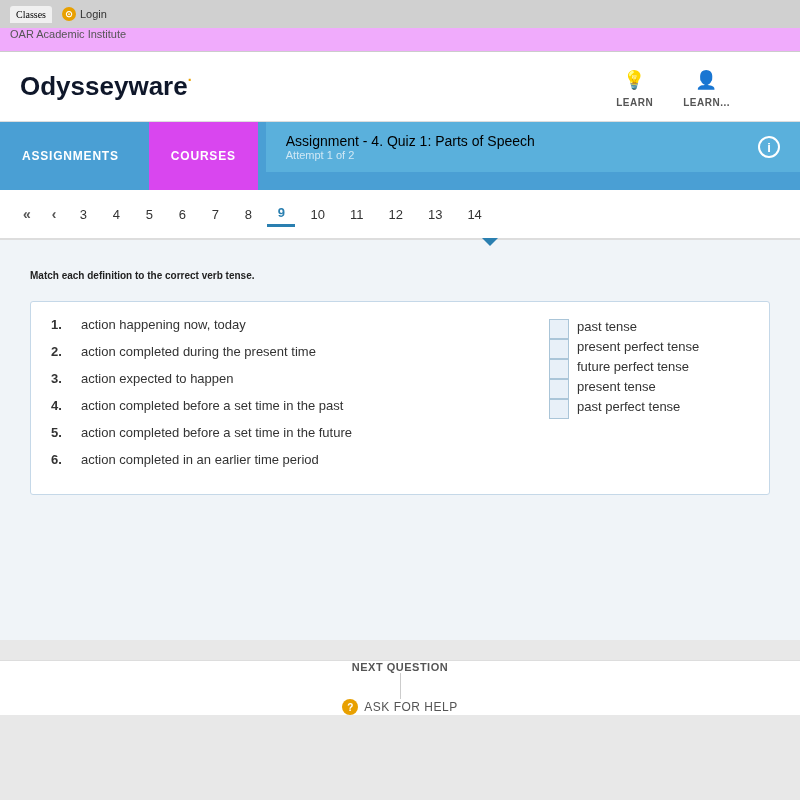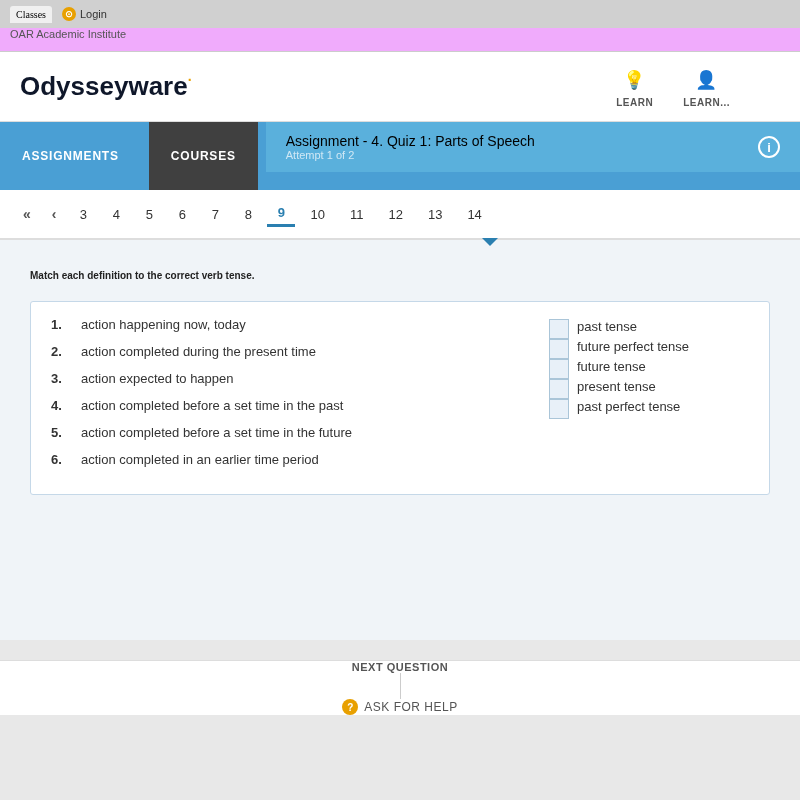--- a/index.html
+++ b/index.html
@@ -98,21 +98,21 @@
       padding: 0 22px;
       display: flex;
       align-items: center;
       color: white;
       font-size: 12px;
       font-weight: bold;
       letter-spacing: 0.8px;
       cursor: pointer;
       text-transform: uppercase;
     }
-    .nav-item.active { background: #404040; }
+    .nav-item.active { background: #d946ef; }
 
     
     .assignment-bar {
       background: #5ab0dc;
       height: 50px;
       display: flex;
       align-items: center;
       padding: 0 20px;
       flex: 1;
       justify-content: space-between;
@@ -384,25 +384,25 @@
           <span class="match-definition">action completed in an earlier time period</span>
         </div>
       </div>
       <div class="answers-col">
         <div class="answer-item">
           <div class="answer-box"></div>
           <span class="answer-label">past tense</span>
         </div>
         <div class="answer-item">
           <div class="answer-box"></div>
-          <span class="answer-label">future perfect tense</span>
+          <span class="answer-label">present perfect tense</span>
         </div>
         <div class="answer-item">
           <div class="answer-box"></div>
-          <span class="answer-label">future tense</span>
+          <span class="answer-label">future perfect tense</span>
         </div>
         <div class="answer-item">
           <div class="answer-box"></div>
           <span class="answer-label">present tense</span>
         </div>
         <div class="answer-item">
           <div class="answer-box"></div>
           <span class="answer-label">past perfect tense</span>
         </div>
       </div>

